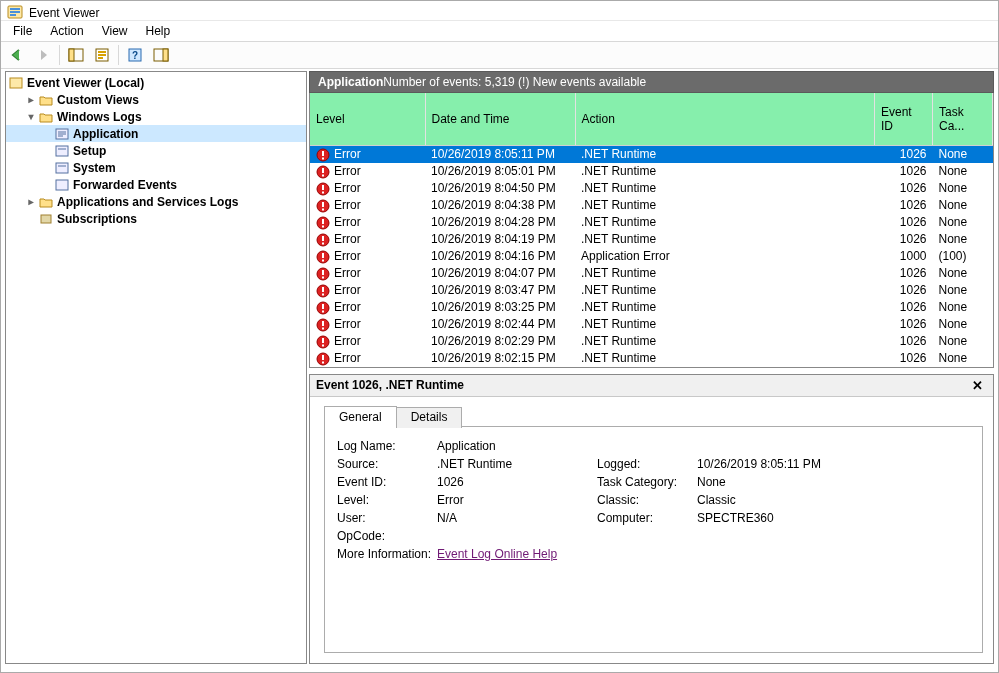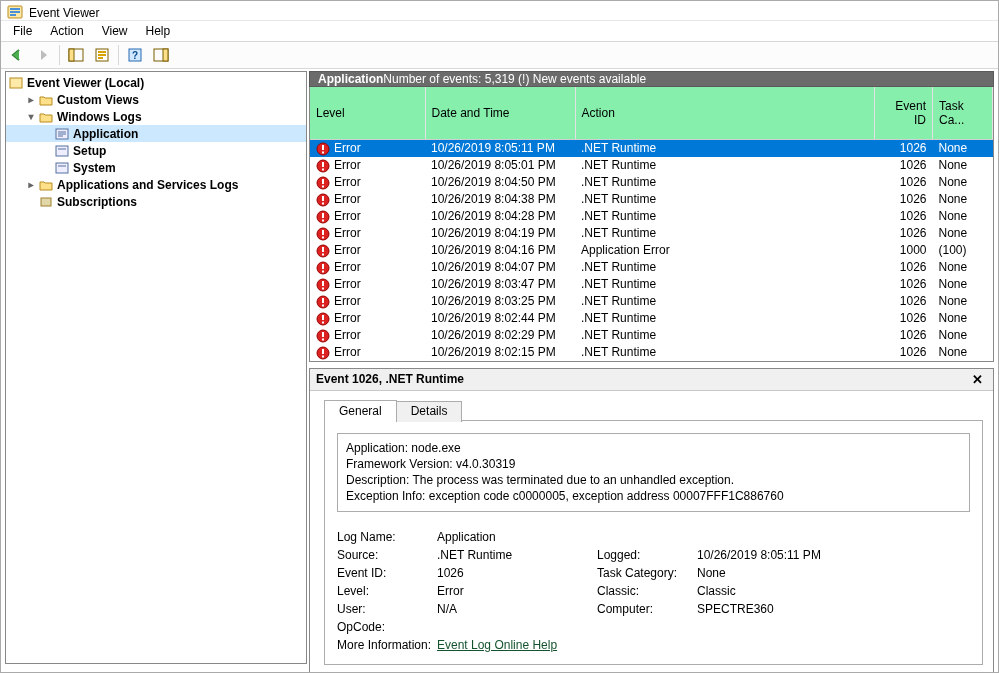--- a/index.html
+++ b/index.html
@@ -126,21 +126,21 @@
   .tab-body{
     margin:0 10px 10px 14px;border:1px solid #acacac;
     padding:12px;flex:1;overflow:auto;
   }
   .desc-box{
     border:1px solid #acacac;padding:6px 8px;margin-bottom:18px;
     font-size:12px;line-height:1.35;min-height:76px;white-space:pre-line;
   }
   .kv-grid{display:grid;grid-template-columns:100px 160px 100px 200px;row-gap:4px;}
   .kv-label{color:#000;}
-  .link{color:#14532d;text-decoration:underline;cursor:pointer;}
+  .link{color:#701a75;text-decoration:underline;cursor:pointer;}
   
   svg{display:block;}
 </style>
 </head>
 <body>
 
 <div class="titlebar">
   <span class="app-icon">
     <svg width="16" height="16">
         <rect x="1" y="2" width="14" height="12" rx="1" fill="#fde9a8" stroke="#b88b1f"></rect>
@@ -255,20 +255,29 @@
       </div>
       <div class="tree-row indent2">
         <span class="tw"></span>
         <span class="tree-icon">
             <svg width="14" height="12">
               <rect x="1" y="1" width="12" height="10" fill="#eef" stroke="#5570a0"></rect>
               <line x1="3" y1="4" x2="11" y2="4" stroke="#5570a0"></line>
             </svg>
           </span>
         <span>System</span>
+      </div>
+      <div class="tree-row indent2">
+        <span class="tw"></span>
+        <span class="tree-icon">
+            <svg width="14" height="12">
+              <rect x="1" y="1" width="12" height="10" fill="#eef" stroke="#5570a0"></rect>
+            </svg>
+          </span>
+        <span>Forwarded Events</span>
       </div>
       <div class="tree-row indent1">
         <span class="tw">▸</span>
         <span class="tree-icon">
             <svg width="14" height="12">
               <path d="M1 3h4l1 1h7v7H1z" fill="#ffe08a" stroke="#b88b1f"></path>
             </svg>
           </span>
         <span>Applications and Services Logs</span>
       </div>
@@ -298,21 +307,21 @@
               <col style="width:150px">
               <col>
               <col style="width:58px">
               <col style="width:60px">
             </colgroup>
         <thead>
               <tr>
           <th>Level</th>
           <th>Date and Time</th>
           <th>Action</th>
-          <th style="text-align:right">Event ID</th>
+          <th style="">Event ID</th>
           <th>Task Ca...</th>
         </tr>
             </thead>
         <tbody id="event-rows">
               <tr class="ev selected">
                 <td><span class="lvl-ico">
                     <svg width="14" height="14">
                       <circle cx="7" cy="7" r="6" fill="#d22" stroke="#900"></circle>
                       <rect x="6" y="3" width="2" height="5" fill="#fff"></rect>
                       <rect x="6" y="9.5" width="2" height="2" fill="#fff"></rect>
@@ -487,24 +496,20 @@
     <div class="detail-wrap">
       <div class="detail-title">
         <span>Event 1026, .NET Runtime</span>
         <span class="close-x">✕</span>
       </div>
       <div class="tabs">
         <div class="tab active">General</div>
         <div class="tab inactive">Details</div>
       </div>
       <div class="tab-body">
-        <div class="desc-box">Application: node.exe
-Framework Version: v4.0.30319
-Description: The process was terminated due to an unhandled exception.
-Exception Info: exception code c0000005, exception address 00007FFF1C886760</div>
         <div class="kv-grid">
           <div class="kv-label">Log Name:</div>
           <div>Application</div>
           <div></div>
             <div></div>
 
           <div class="kv-label">Source:</div>
           <div>.NET Runtime</div>
           <div class="kv-label">Logged:</div>
           <div>10/26/2019 8:05:11 PM</div>

